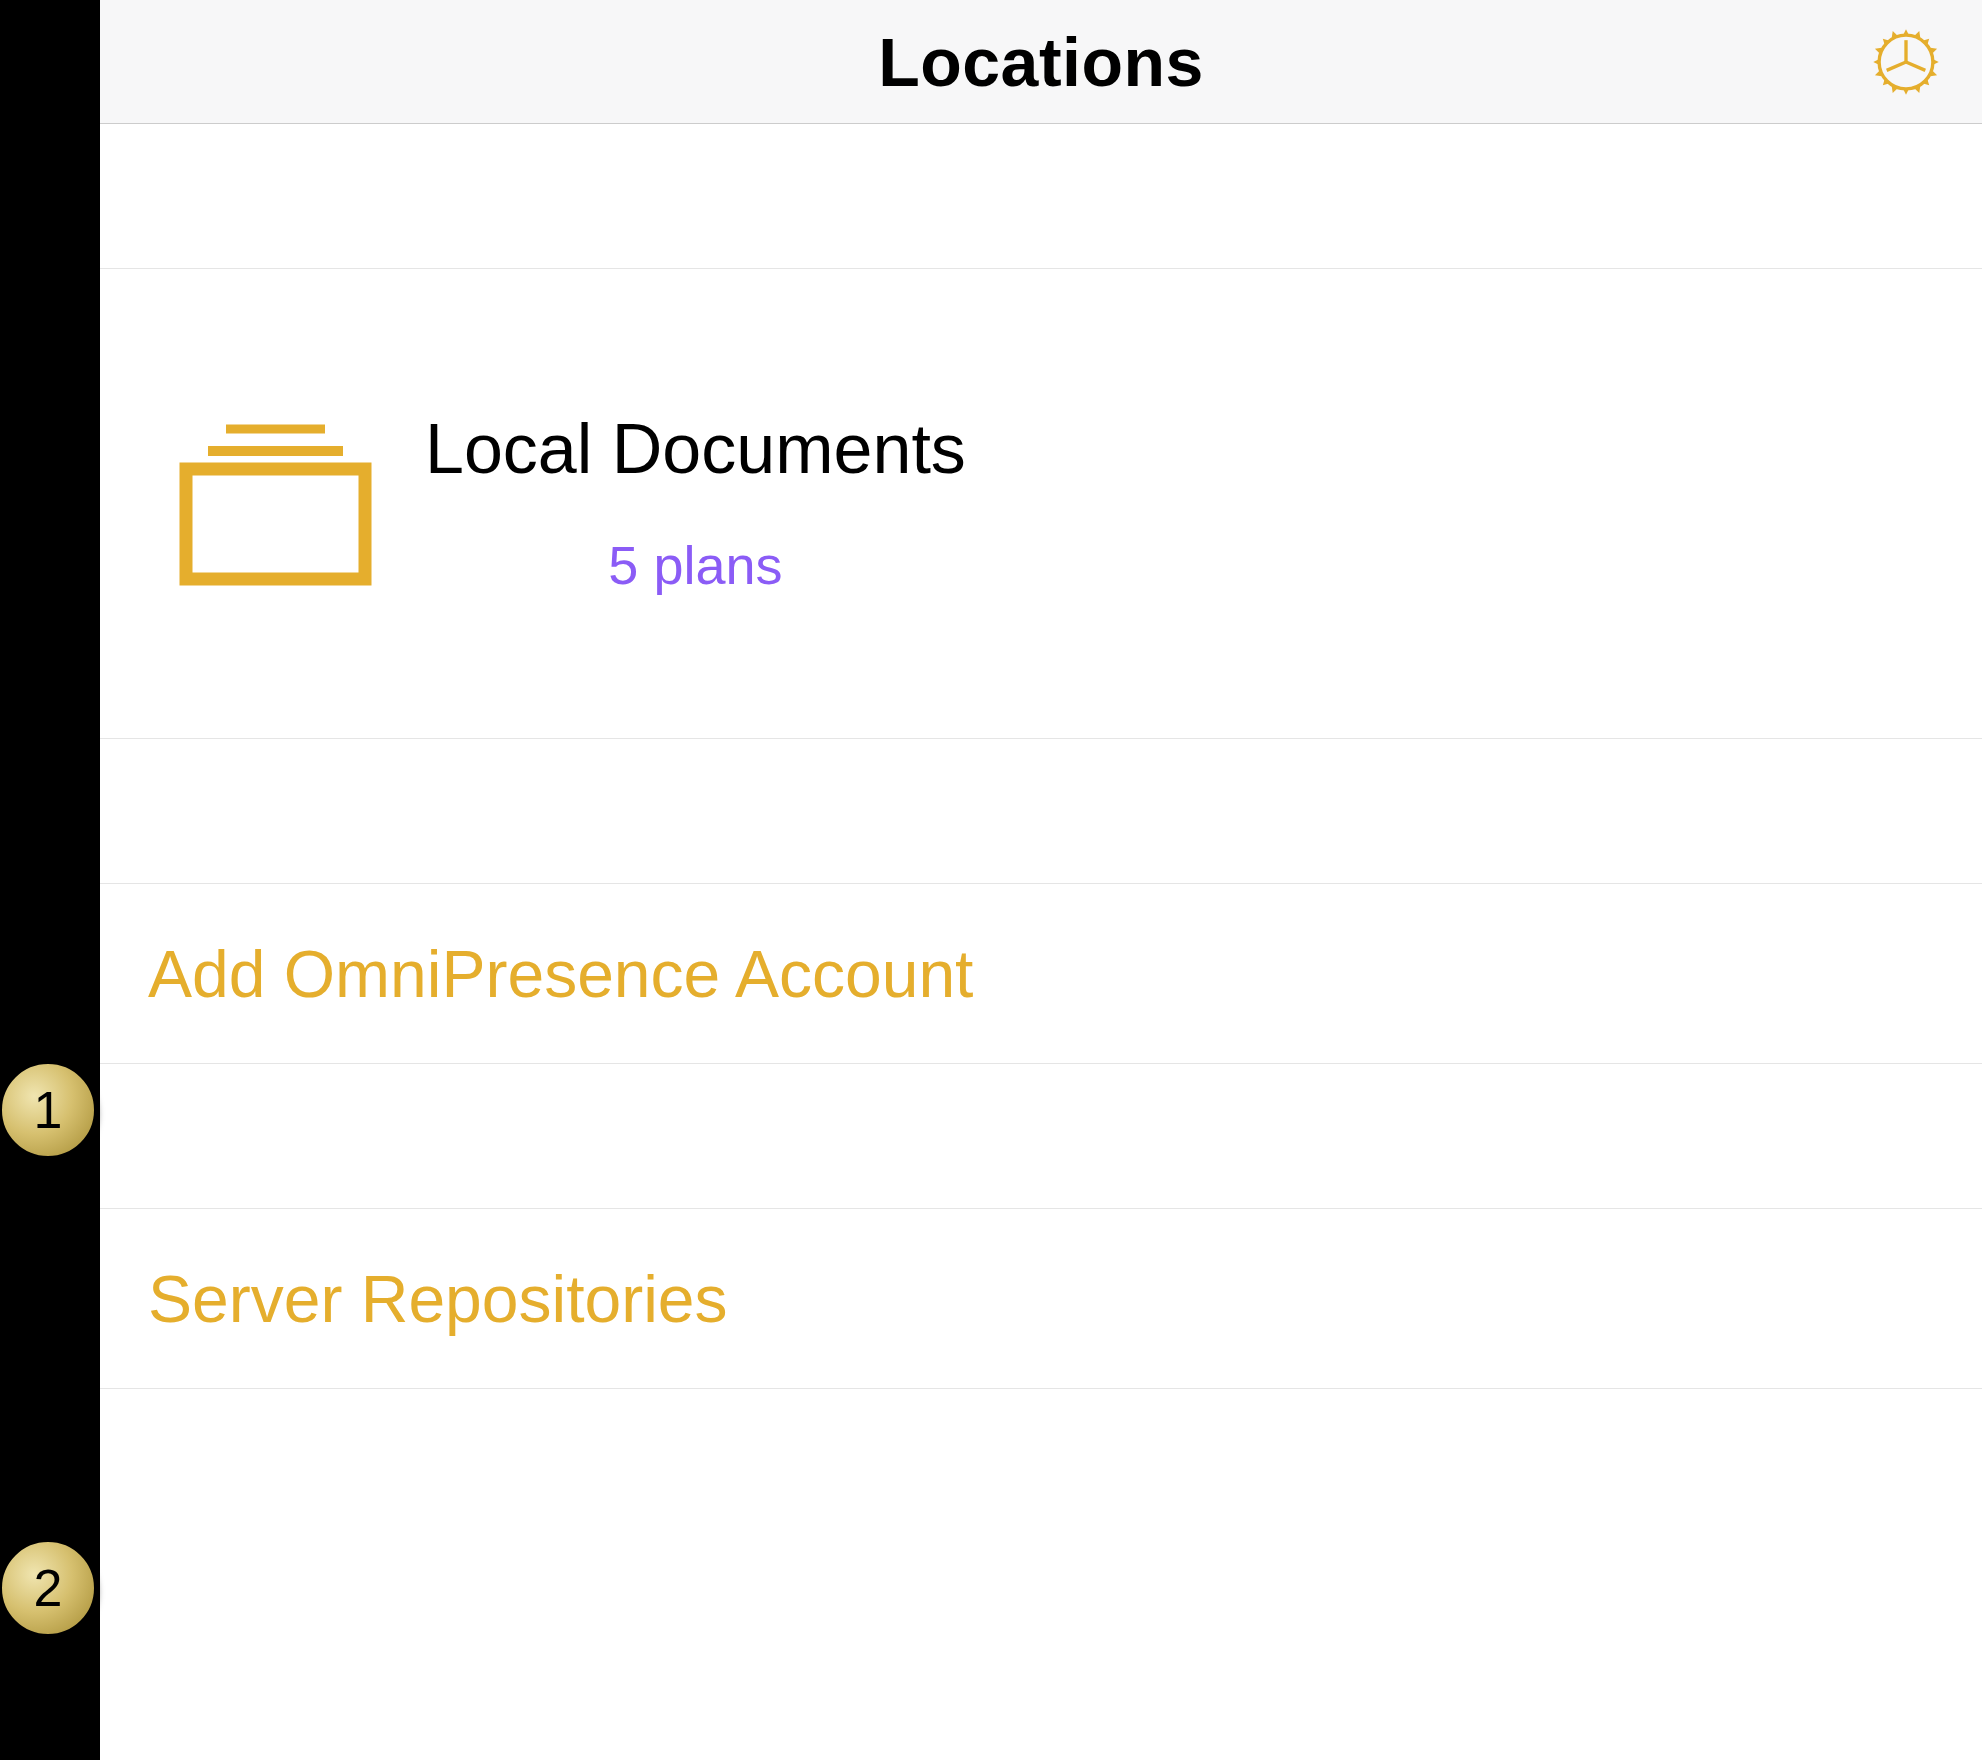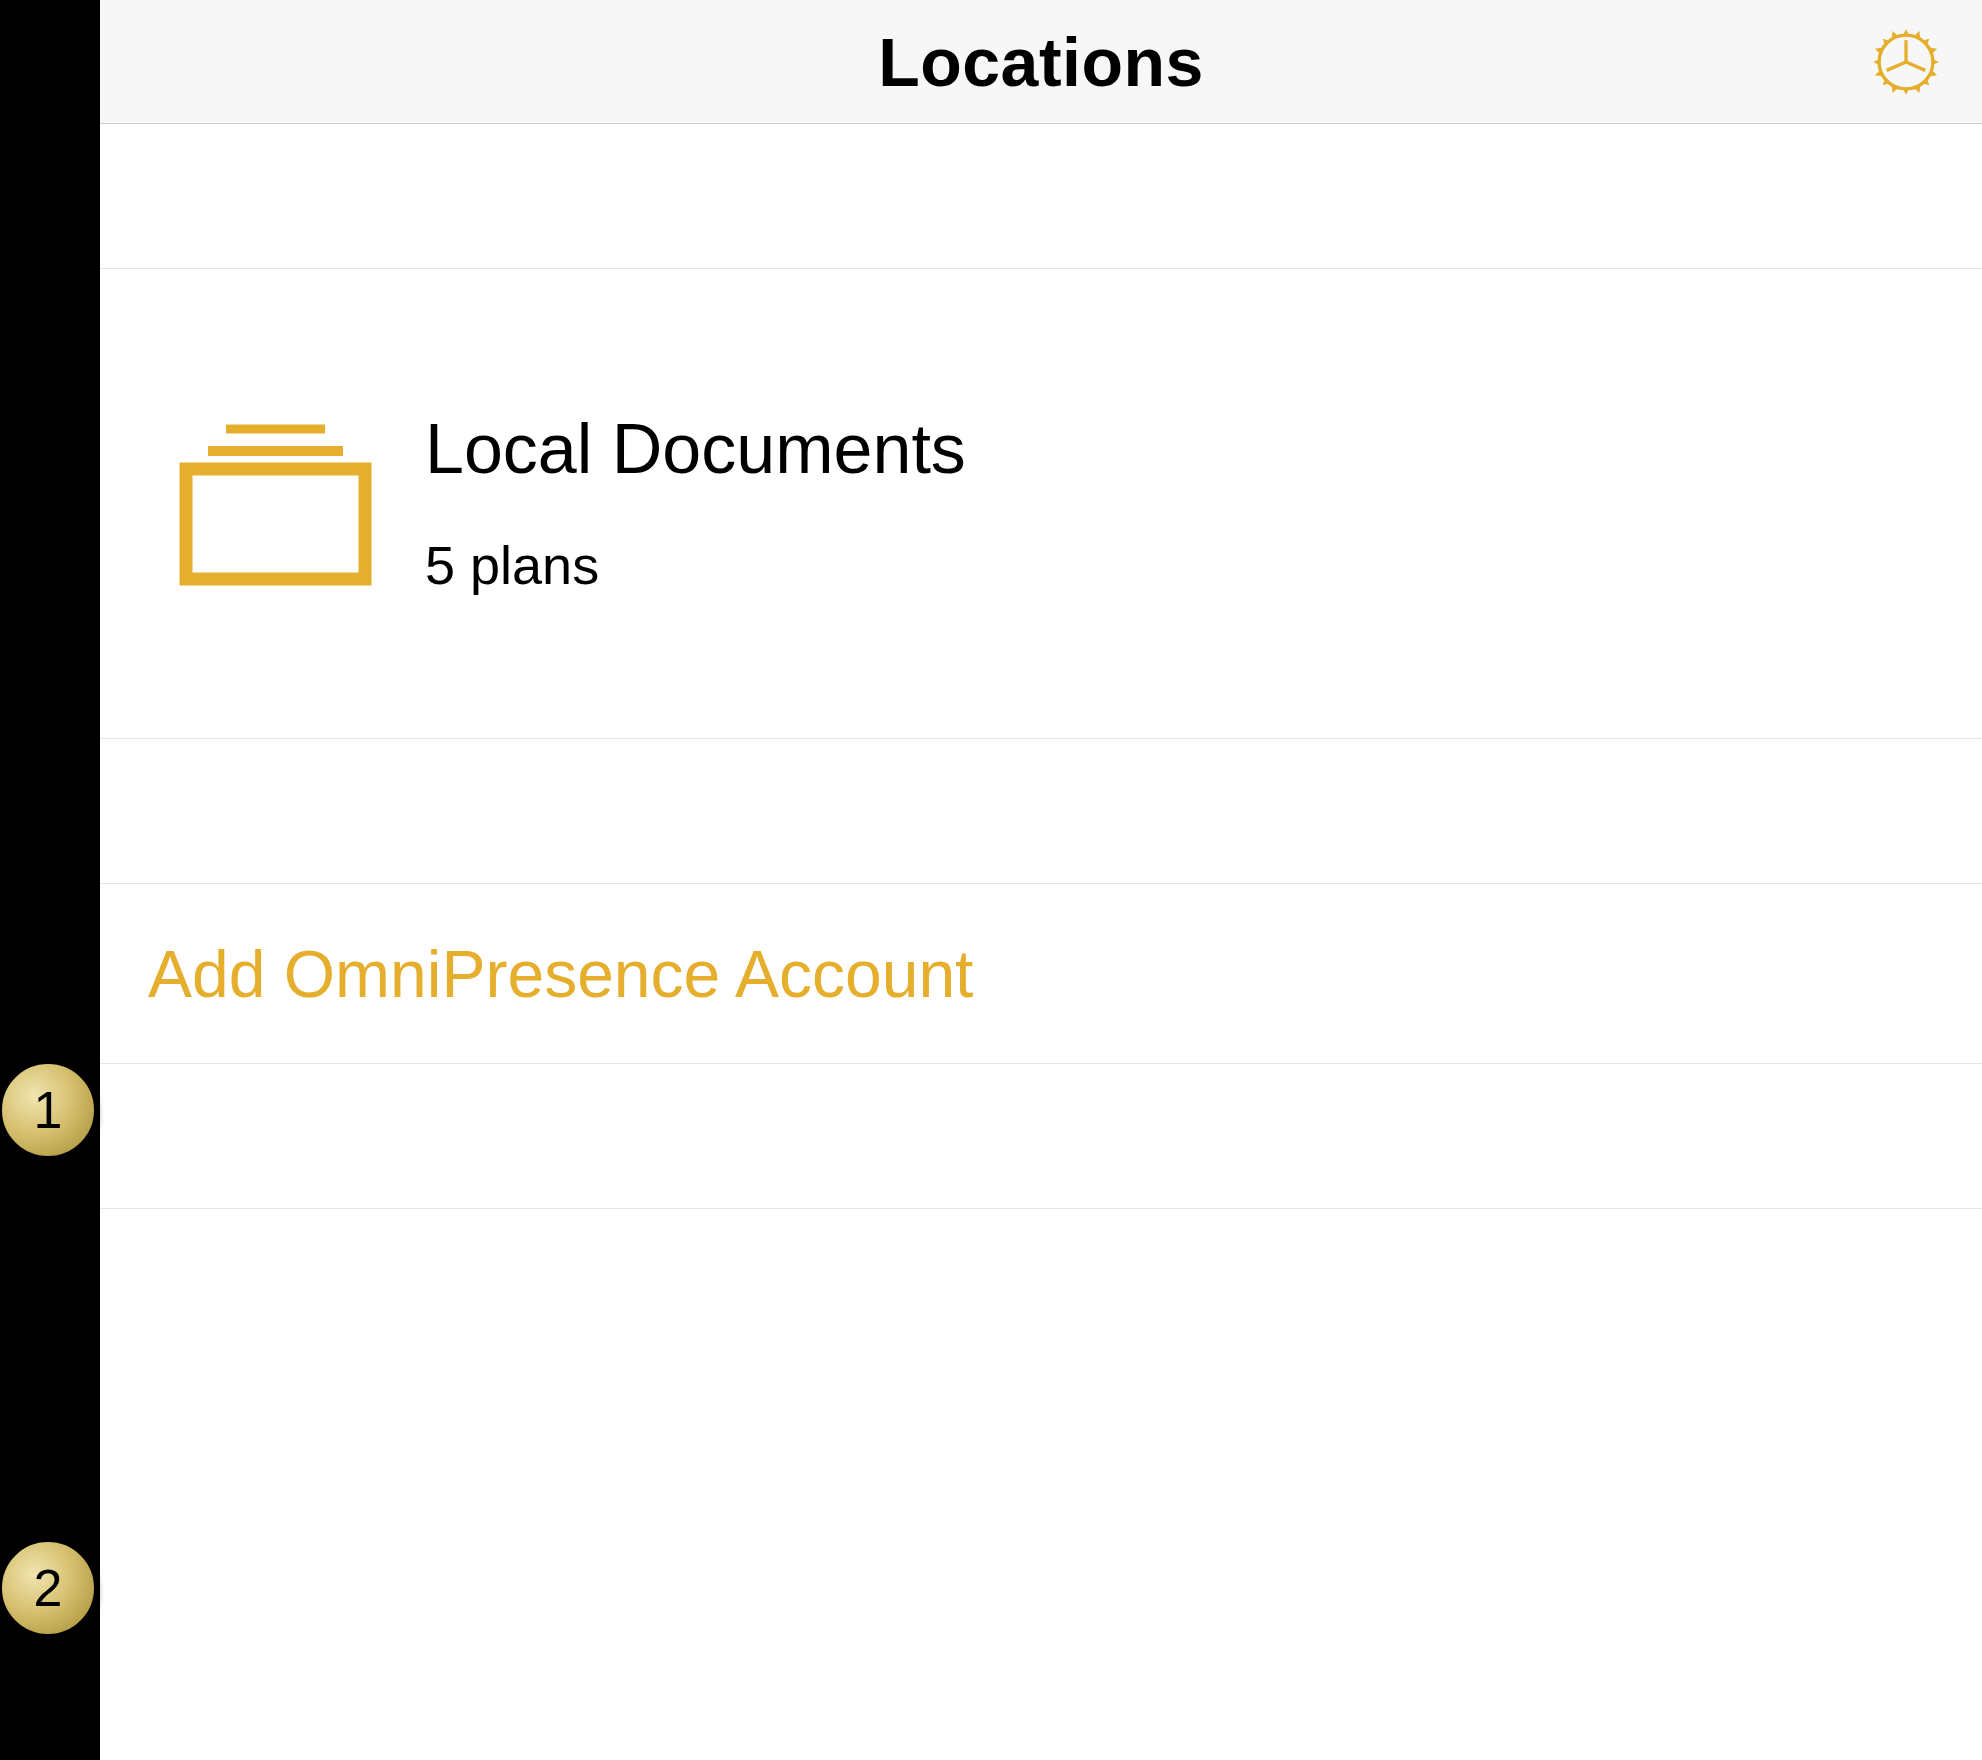--- a/index.html
+++ b/index.html
@@ -88,22 +88,23 @@
     }
     .local-docs-title {
       font-size: 70px;
       font-weight: 400;
       color: #000;
       line-height: 1.1;
     }
     .local-docs-subtitle {
       font-size: 54px;
       font-weight: 400;
-      color: #000000;
+      color: #8b5cf6;
       margin-top: 6px;
+      text-align: center;
     }
     .action-row {
       height: 180px;
       border-bottom: 1px solid #e5e5e5;
       display: flex;
       align-items: center;
       padding-left: 48px;
       cursor: pointer;
     }
     .action-row-label {
@@ -192,20 +193,23 @@
     </div>
 
     <div class="spacer-small"></div>
 
     <div class="action-row">
       <div class="action-row-label">Add OmniPresence Account</div>
     </div>
 
     <div class="spacer-small"></div>
 
+    <div class="action-row">
+      <div class="action-row-label">Server Repositories</div>
+    </div>
 
     <div style="flex:1; border-top:1px solid transparent;"></div>
   </div>
 </div>
 
 <div class="callout-badge callout-1">
   <span>1</span>
 </div>
 <div class="callout-badge callout-2">
   <span>2</span>

